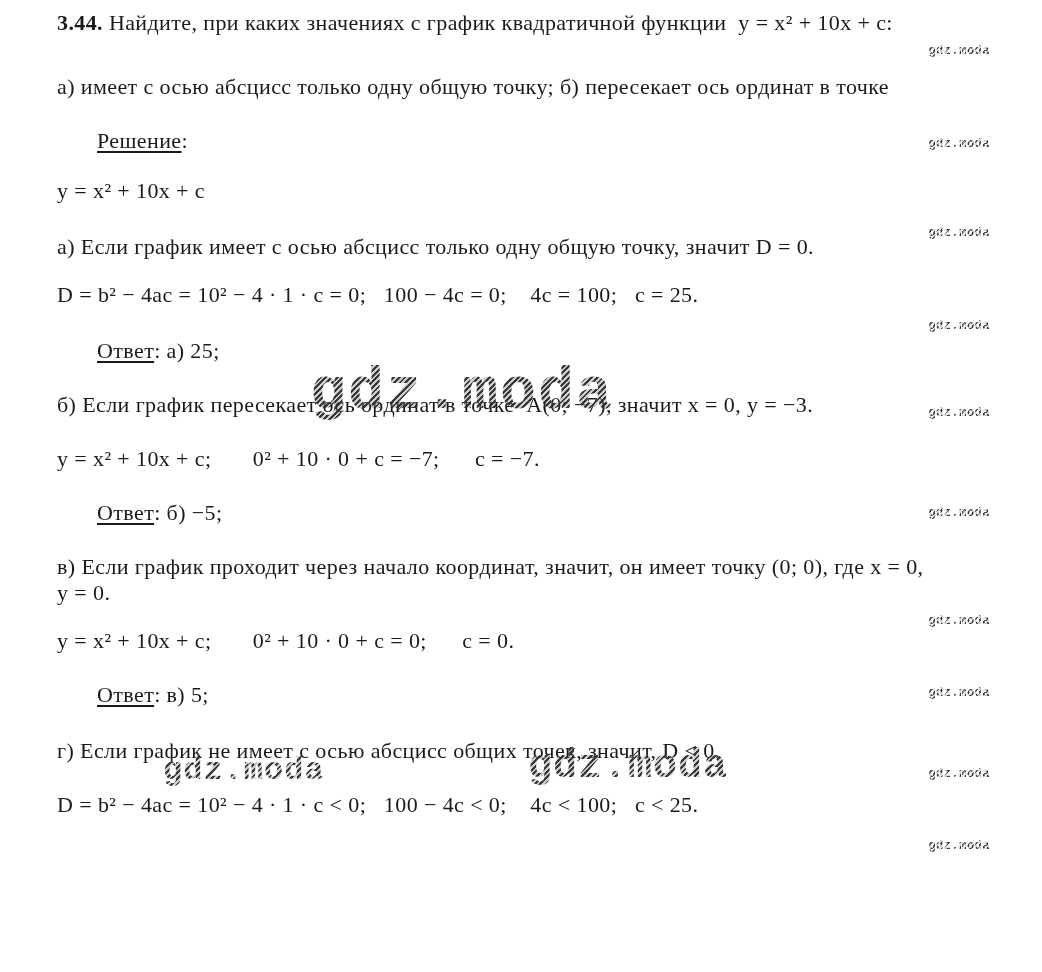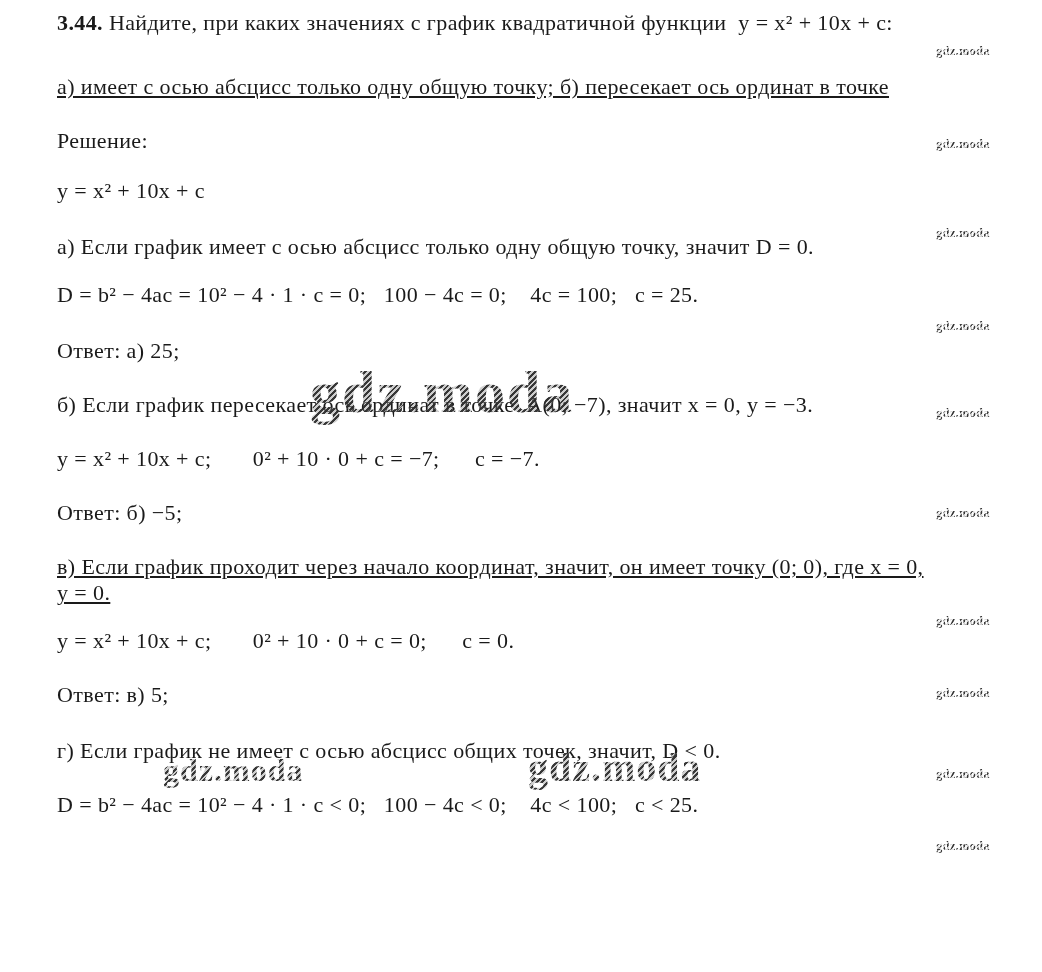--- a/index.html
+++ b/index.html
@@ -20,33 +20,33 @@
     border-radius: 30px;
   }
   .doc p {
     margin: 0;
     font-size: 22px;
     line-height: 26px;
     letter-spacing: 0.4px;
     white-space: pre-wrap;
   }
   .two-line { line-height: 32px; }
-  .two-line span { display: block; text-decoration: underline; }
+  .two-line span { display: block; }
   .mb38 { margin-bottom: 38px !important; }
   .mb30 { margin-bottom: 30px !important; }
   .mb28 { margin-bottom: 28px !important; }
   .mb24 { margin-bottom: 24px !important; }
   .mb22 { margin-bottom: 22px !important; }
   .bold { font-weight: bold; }
-  .underline { text-underline-offset: 3px; }
+  .underline { text-decoration: underline; text-underline-offset: 3px; margin-left: 40px; }
 
   
   .wm {
     position: absolute;
-    font-family: Liberation Serif, serif;
+    font-family: Liberation Mono, monospace;
     font-weight: bold;
     color: rgba(60,60,60,0.9);
     letter-spacing: 1px;
     pointer-events: none;
     white-space: nowrap;
     text-align: center;
   }
   @supports (-webkit-background-clip: text) {
     .wm {
       background: repeating-linear-gradient(135deg,

